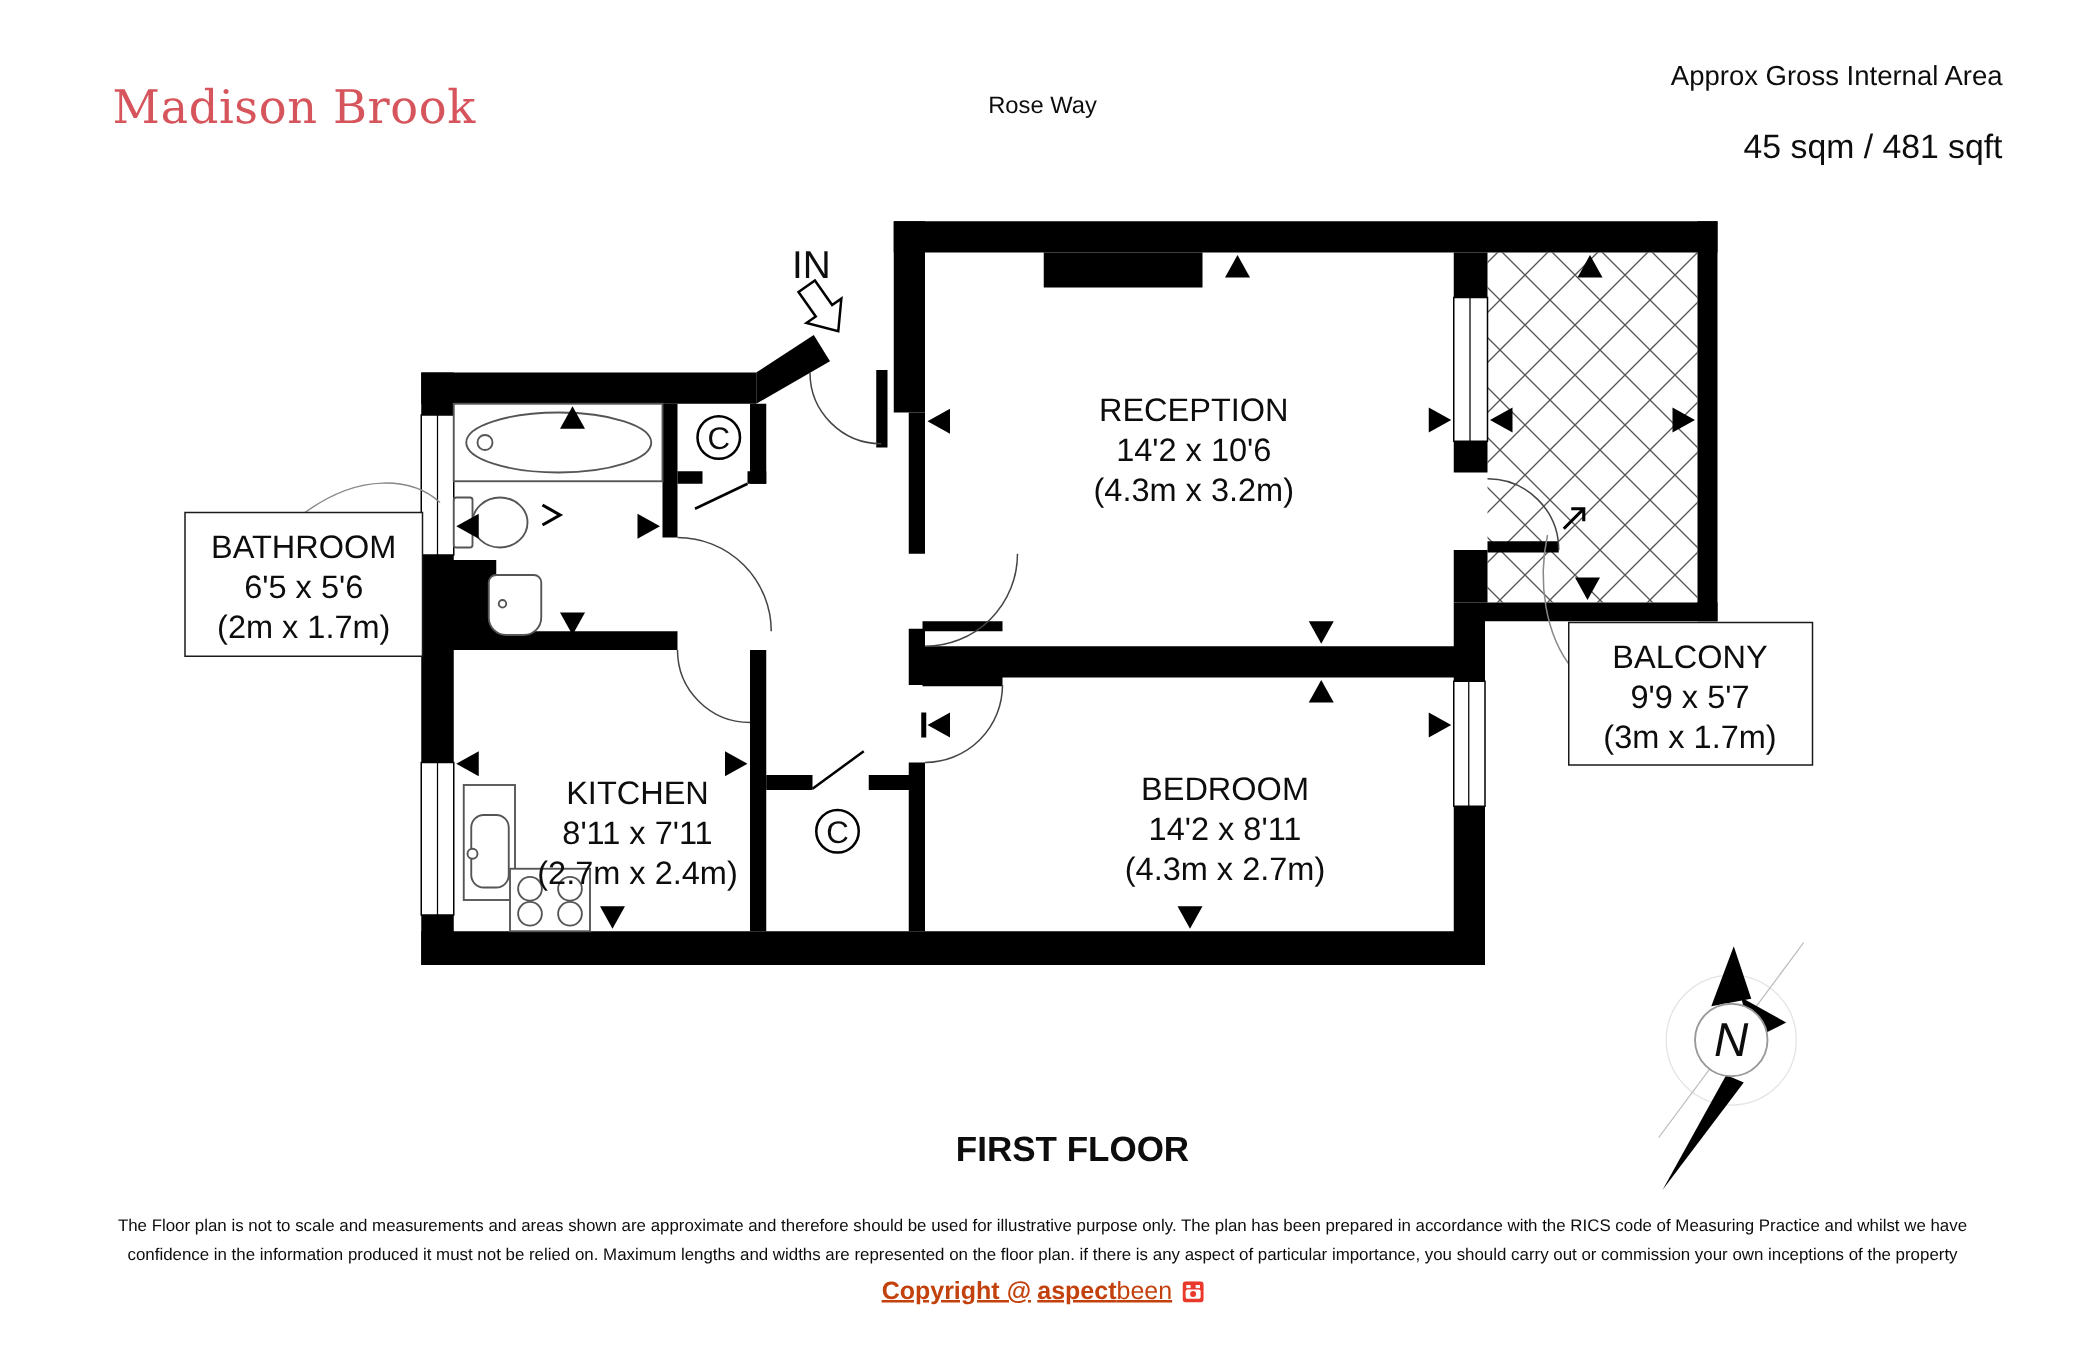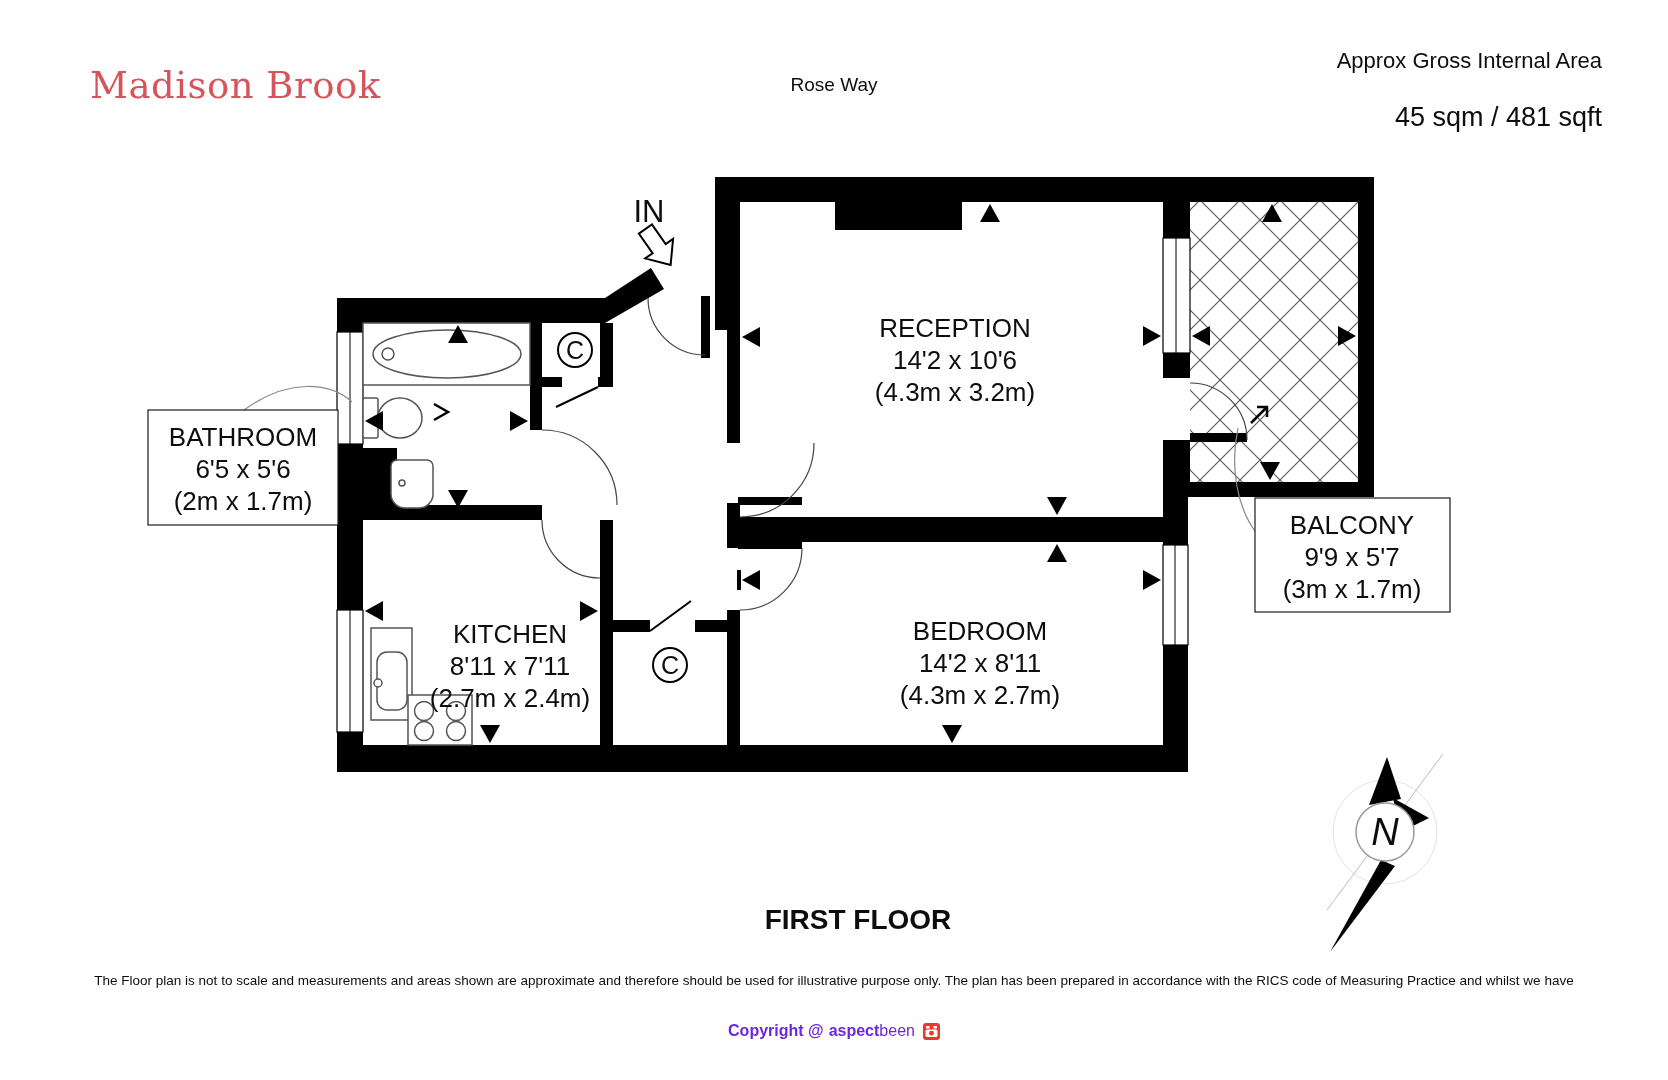--- a/index.html
+++ b/index.html
@@ -8,21 +8,21 @@
   #plan-svg{position:absolute;left:0;top:0;}
   .brand{position:absolute;left:90px;top:64px;font-family:"DejaVu Serif",serif;
          font-size:37px;font-weight:500;color:#d6545b;letter-spacing:0.5px;}
   .title{position:absolute;left:0;right:0;top:74px;text-align:center;font-size:19px;color:#0d0d0d;}
   .area{position:absolute;right:66px;top:48px;text-align:right;color:#0d0d0d;}
   .area .lbl{font-size:22px;margin-bottom:19px;}
   .area .val{font-size:27px;margin-top:28px;}
   .disclaimer{position:absolute;left:0;right:0;top:970px;text-align:center;
               font-size:13.5px;font-weight:normal;line-height:22.5px;color:#0d0d0d;}
   .copyright{position:absolute;left:0;right:0;top:1022px;display:flex;align-items:center;
-             justify-content:center;gap:5px;font-size:16px;color:#6d28d9;}
+             justify-content:center;gap:5px;font-size:20px;color:#c2410c;text-decoration:underline;}
   .copyright .b{font-weight:bold;}
   .copyright .l{font-weight:normal;}
   .pp-icon{display:inline-block;width:17px;height:17px;margin-left:3px;}
   svg text{font-family:"Liberation Sans",sans-serif;fill:#0d0d0d;}
   .roomtxt{font-size:26px;text-anchor:middle;}
   .wall{fill:#000;}
   .fixture{fill:#fff;stroke:#555;stroke-width:1.5;}
   .thin{fill:none;stroke:#444;stroke-width:1.2;}
   .win{fill:#fff;stroke:#000;stroke-width:1.2;}
   .winline{stroke:#000;stroke-width:1;}
@@ -223,20 +223,21 @@
       <polygon points="2,-75 -16,-27 16,-33" fill="#000"></polygon>
       <polygon points="44,-14 8,-34 16,0" fill="#000"></polygon>
       <polygon points="-4,28 10,34 -55,120" fill="#000"></polygon>
       <circle r="29" fill="#fff" stroke="#999" stroke-width="1.5"></circle>
       <text x="0" y="13" font-size="38" font-style="italic" font-family="DejaVu Serif, serif" text-anchor="middle">N</text>
     </g>
   </svg>
 
   <div class="disclaimer">
     <div>The Floor plan is not to scale and measurements and areas shown are approximate and therefore should be used for illustrative purpose only. The plan has been prepared in accordance with the RICS code of Measuring Practice and whilst we have</div>
+    <div>confidence in the information produced it must not be relied on. Maximum  lengths and widths are represented on the floor plan. if there is any aspect of particular importance, you should carry out or commission your own inceptions of the property</div>
   </div>
 
   <div class="copyright">
     <span class="b">Copyright @</span>
     <span><span class="b">aspect</span><span class="l">been</span></span>
     <svg class="pp-icon" viewBox="0 0 17 17">
       <rect x="0" y="0" width="17" height="17" rx="3" fill="#e8392b"></rect>
       <rect x="3" y="3" width="3.5" height="2.5" fill="#fff"></rect>
       <rect x="10.5" y="3" width="3.5" height="2.5" fill="#fff"></rect>
       <rect x="2.5" y="6.5" width="12" height="7.5" rx="1.5" fill="#fff"></rect>

